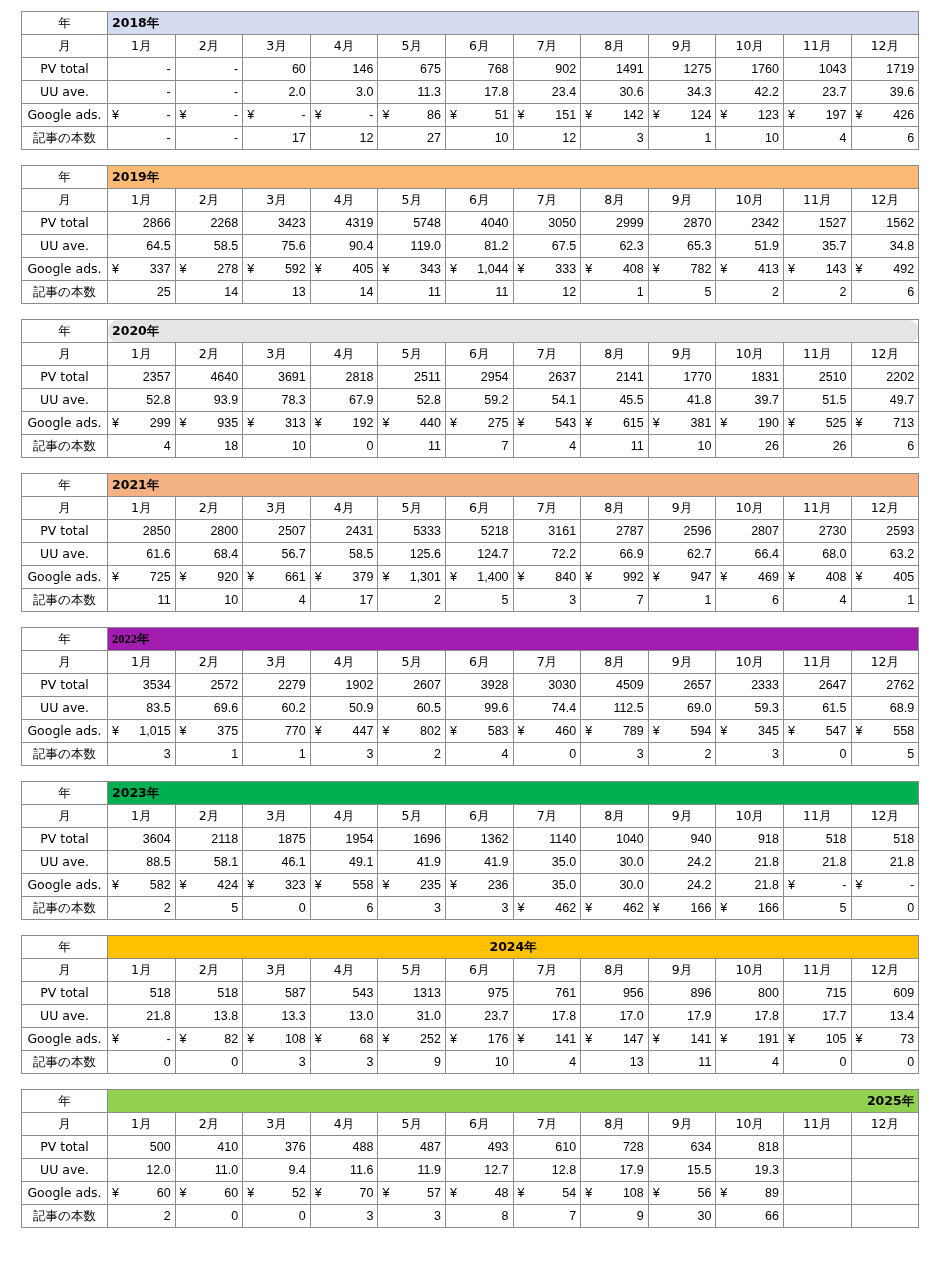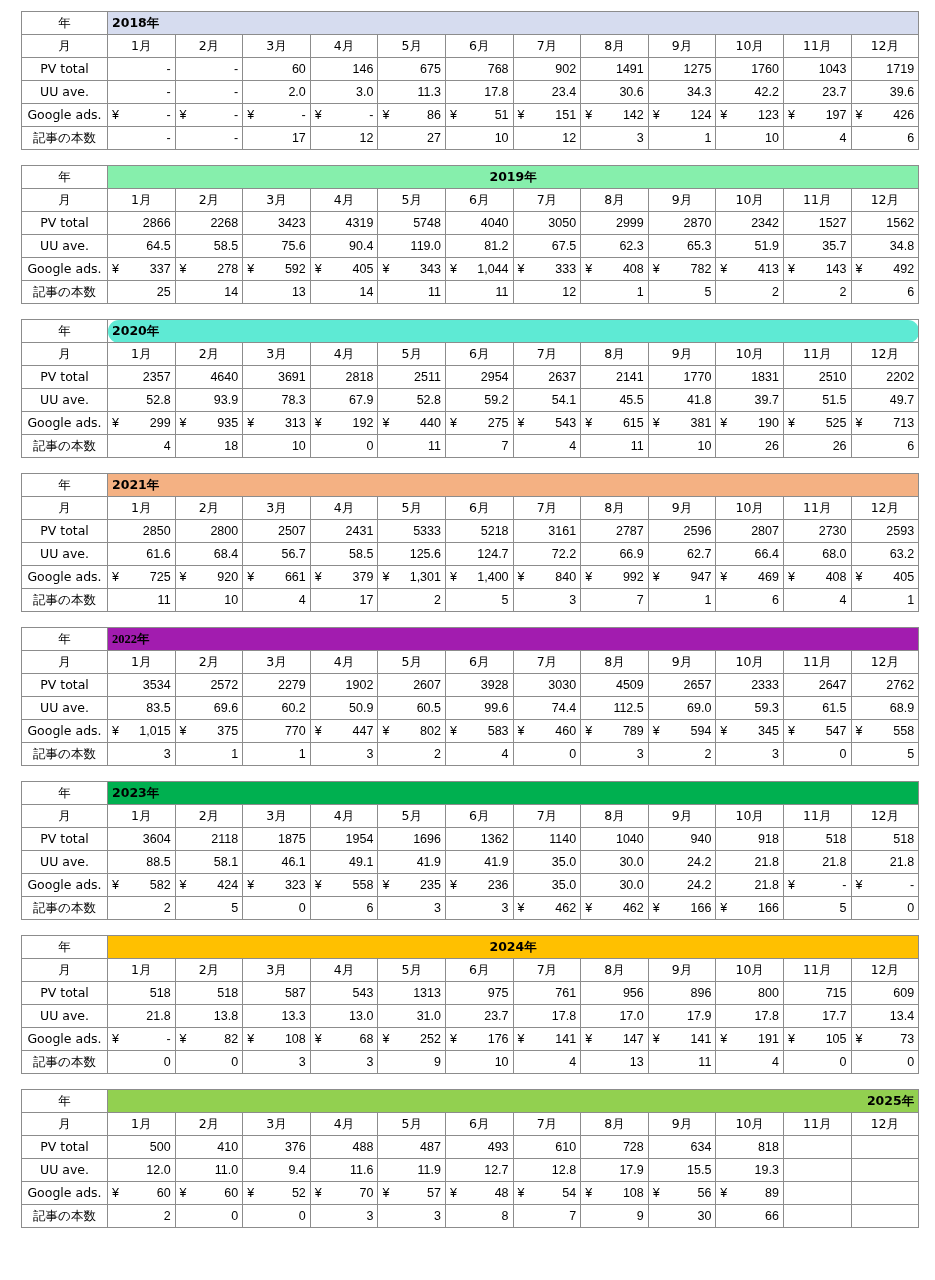--- a/index.html
+++ b/index.html
@@ -261,21 +261,21 @@
           <col class="mcol">
           <col class="mcol">
           <col class="mcol">
           <col class="mcol">
           <col class="mcol">
           <col class="mcol">
         </colgroup>
         <tbody>
           <tr>
             <td class="label jp">年</td>
-            <td class="yearhdr jp" colspan="12" style="background: #86efac; text-align: center;">2019年</td>
+            <td class="yearhdr jp" colspan="12" style="background: #fdba74;">2019年</td>
           </tr>
           <tr>
             <td class="label jp">月</td>
             <td class="month jp">1月</td>
             <td class="month jp">2月</td>
             <td class="month jp">3月</td>
             <td class="month jp">4月</td>
             <td class="month jp">5月</td>
             <td class="month jp">6月</td>
             <td class="month jp">7月</td>
@@ -421,21 +421,21 @@
           <col class="mcol">
           <col class="mcol">
           <col class="mcol">
           <col class="mcol">
           <col class="mcol">
           <col class="mcol">
         </colgroup>
         <tbody>
           <tr>
             <td class="label jp">年</td>
-            <td class="yearhdr jp" colspan="12" style="background: #5eead4; border-radius: 11px;">2020年</td>
+            <td class="yearhdr jp" colspan="12" style="background: #e5e5e5; border-radius: 11px;">2020年</td>
           </tr>
           <tr>
             <td class="label jp">月</td>
             <td class="month jp">1月</td>
             <td class="month jp">2月</td>
             <td class="month jp">3月</td>
             <td class="month jp">4月</td>
             <td class="month jp">5月</td>
             <td class="month jp">6月</td>
             <td class="month jp">7月</td>

